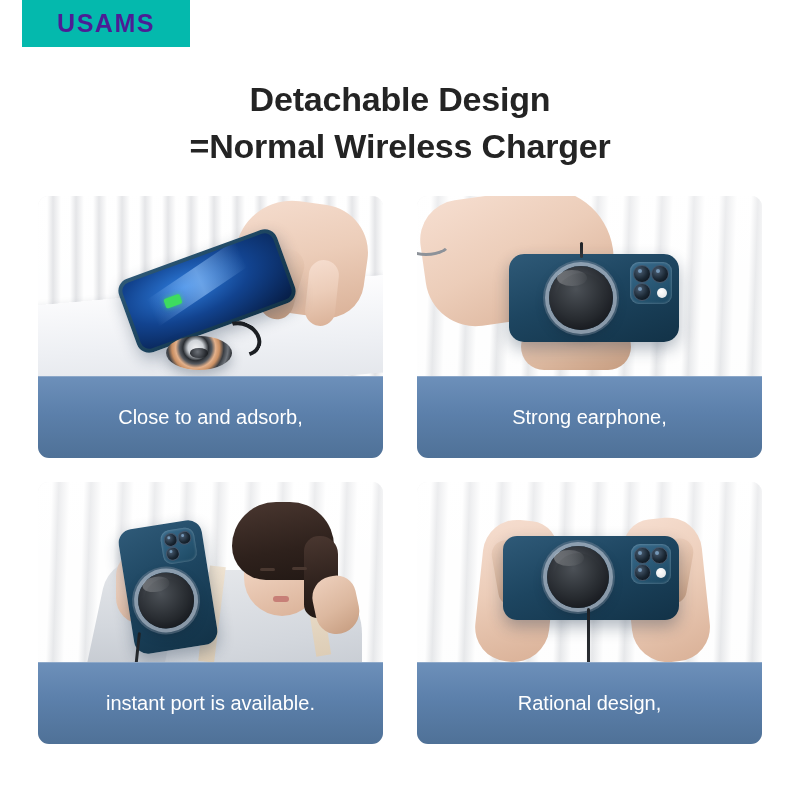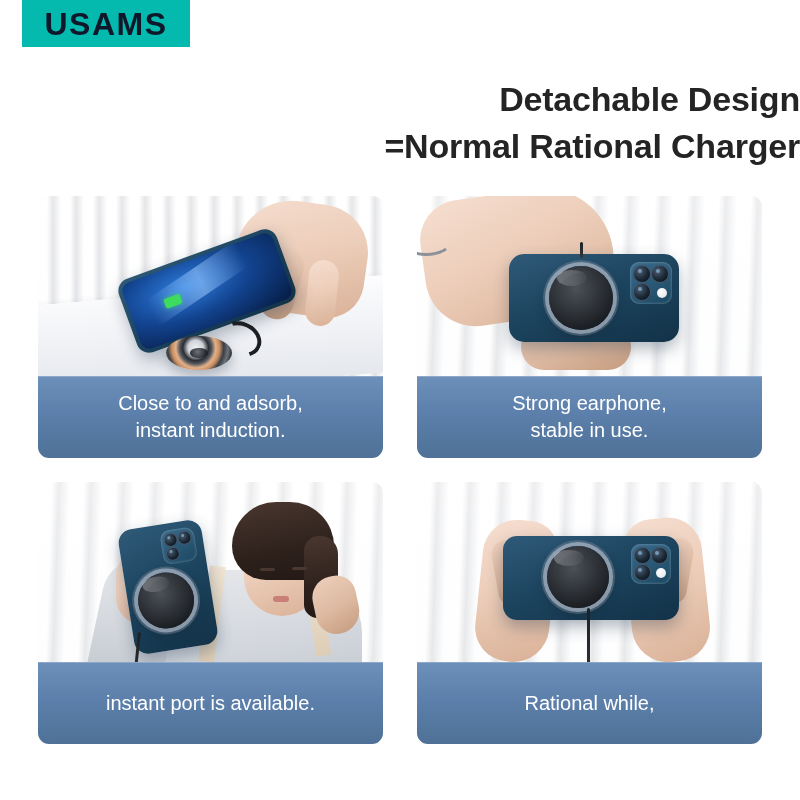--- a/index.html
+++ b/index.html
@@ -21,41 +21,41 @@
     left: 22px;
     top: 0;
     width: 168px;
     height: 47px;
     background: #04b9ad;
     display: flex;
     align-items: center;
     justify-content: center;
   }
   .logo-badge .logo-text {
-    color: #0f172a;
-    font-size: 32px;
+    color: #4c1d95;
+    font-size: 25px;
     font-weight: bold;
     letter-spacing: 1.5px;
     line-height: 1;
   }
 
   
   .headline {
     position: absolute;
     left: 0;
     top: 76px;
     width: 800px;
     text-align: center;
     color: #242424;
     font-size: 34px;
     font-weight: bold;
     line-height: 1.38;
     letter-spacing: -0.2px;
   }
-  .headline .line { display: block; text-align: right; }
+  .headline .line { display: block; }
 
   
   .feature-grid {
     position: absolute;
     left: 38px;
     top: 196px;
     width: 724px;
     display: grid;
     grid-template-columns: 345px 345px;
     grid-template-rows: 262px 262px;
@@ -286,21 +286,21 @@
 </style>
 </head>
 <body>
 
 <div class="logo-badge">
   <span class="logo-text">USAMS</span>
 </div>
 
 <div class="headline">
   <span class="line">Detachable Design</span>
-  <span class="line">=Normal Rational Charger</span>
+  <span class="line">=Normal Wireless Charger</span>
 </div>
 
 <div class="feature-grid">
 
   <div class="feature-card">
     <div class="photo">
       <div class="curtain"></div>
       <div class="table-surface"></div>
 
       <div class="skin" style="right:16px; top:6px; width:132px; height:112px; border-radius:62px 52px 40px 60px; transform:rotate(8deg);"></div>
@@ -310,21 +310,20 @@
       <div class="phone" style="left:85px; top:56px; width:168px; height:78px; transform:rotate(-20deg);">
         <div class="screen"></div>
         <div class="battery-chip"></div>
       </div>
 
       <div class="pad" style="left:128px; top:140px; width:66px; height:34px;"></div>
       <div class="pad-cable" style="left:182px; top:126px; width:34px; height:26px;"></div>
     </div>
     <div class="caption">
       <span class="cap-line">Close to and adsorb,</span>
-      <span class="cap-line">instant induction.</span>
     </div>
   </div>
 
   <div class="feature-card">
     <div class="photo">
       <div class="curtain soft"></div>
 
       <div class="skin" style="left:6px; top:-4px; width:190px; height:128px; border-radius:40px 70px 58px 50px; transform:rotate(-8deg);"></div>
       <div class="skin dark" style="left:104px; top:128px; width:110px; height:46px; border-radius:30px;"></div>
 
@@ -336,21 +335,20 @@
           <div class="flash" style="right:5px; bottom:6px; width:10px; height:10px;"></div>
         </div>
         <div class="puck" style="left:40px; top:12px; width:64px; height:64px;"></div>
         <div class="puck-cable" style="left:71px; top:-12px; height:16px;"></div>
       </div>
 
       <div style="position:absolute; left:-18px; top:28px; width:48px; height:26px; border:3px solid #8d9299; border-radius:50%; border-right-color:transparent; border-top-color:transparent;"></div>
     </div>
     <div class="caption">
       <span class="cap-line">Strong earphone,</span>
-      <span class="cap-line">stable in use.</span>
     </div>
   </div>
 
   <div class="feature-card">
     <div class="photo">
       <div class="curtain soft"></div>
 
       <div class="sweater" style="left:118px; bottom:-26px; width:206px; height:118px; border-radius:70px 64px 0 0;"></div>
       <div class="strap" style="left:166px; bottom:0; width:16px; height:96px; transform:rotate(7deg);"></div>
       <div class="strap" style="left:272px; bottom:6px; width:15px; height:80px; transform:rotate(-9deg);"></div>
@@ -397,17 +395,17 @@
           <div class="lens" style="left:3px; top:3px; width:15px; height:15px;"></div>
           <div class="lens" style="right:3px; top:3px; width:15px; height:15px;"></div>
           <div class="lens" style="left:3px; bottom:3px; width:15px; height:15px;"></div>
           <div class="flash" style="right:5px; bottom:6px; width:10px; height:10px;"></div>
         </div>
         <div class="puck" style="left:44px; top:10px; width:62px; height:62px;"></div>
       </div>
       <div class="puck-cable" style="left:170px; top:126px; height:88px;"></div>
     </div>
     <div class="caption">
-      <span class="cap-line">Rational while,</span>
+      <span class="cap-line">Rational design,</span>
     </div>
   </div>
 
 </div>
 
 </body></html>

